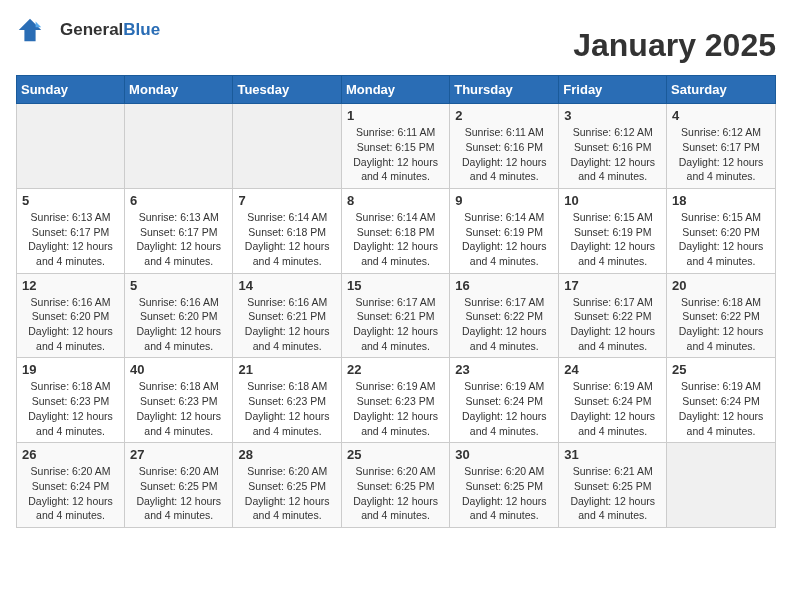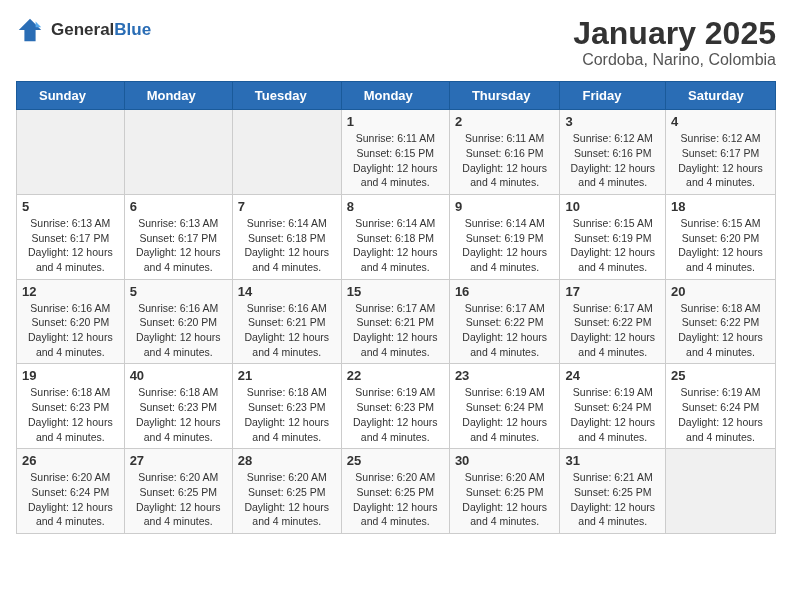--- a/index.html
+++ b/index.html
@@ -12,48 +12,49 @@
     }
     .header {
       display: flex;
       justify-content: space-between;
       align-items: flex-start;
       margin-bottom: 12px;
     }
     .logo {
       display: flex;
       align-items: center;
-      gap: 7px;
+      gap: 16px;
     }
     .logo-icon {
       width: 28px;
       height: 28px;
     }
     .title-block {
       text-align: right;
     }
     .month-title {
       font-size: 32px;
       font-weight: bold;
       color: #333;
       line-height: 1.1;
+      margin-top: 12px;
     }
     .location-title {
       font-size: 16px;
       color: #555;
     }
     .calendar {
       width: 100%;
       border-collapse: collapse;
       border: 1px solid #ccc;
     }
     .calendar th {
       background-color: #2a6db5;
       color: #fff;
-      padding: 6px 22px;
+      padding: 6px 4px;
       text-align: left;
       font-size: 13px;
       border: 1px solid #1a5a9a;
     }
     .calendar td {
       border: 1px solid #ccc;
       vertical-align: top;
       padding: 4px 5px;
       width: 113px;
       min-height: 80px;
@@ -92,21 +93,20 @@
       <polygon points="28,8 36,16 28,16" fill="#5aabee"></polygon>
     </svg>
     <div>
       <div>
         <span style="font-size:17px;font-weight:bold;color:#333;">General</span><span style="font-size:17px;font-weight:bold;color:#2a6db5;">Blue</span>
       </div>
     </div>
   </div>
   <div class="title-block">
     <div class="month-title">January 2025</div>
-    <div class="location-title">Cordoba, Narino, Colombia</div>
   </div>
 </div>
 
 <table class="calendar">
   <thead>
     <tr>
     <th>Sunday</th>
         <th>Monday</th>
         <th>Tuesday</th>
         <th>Monday</th>

